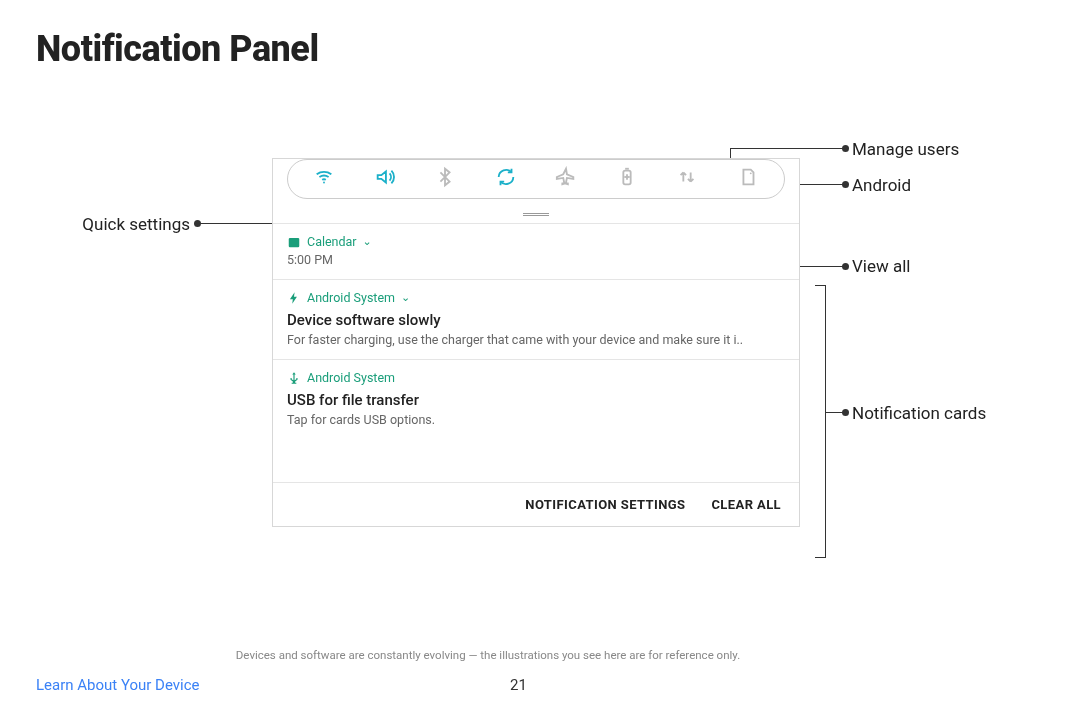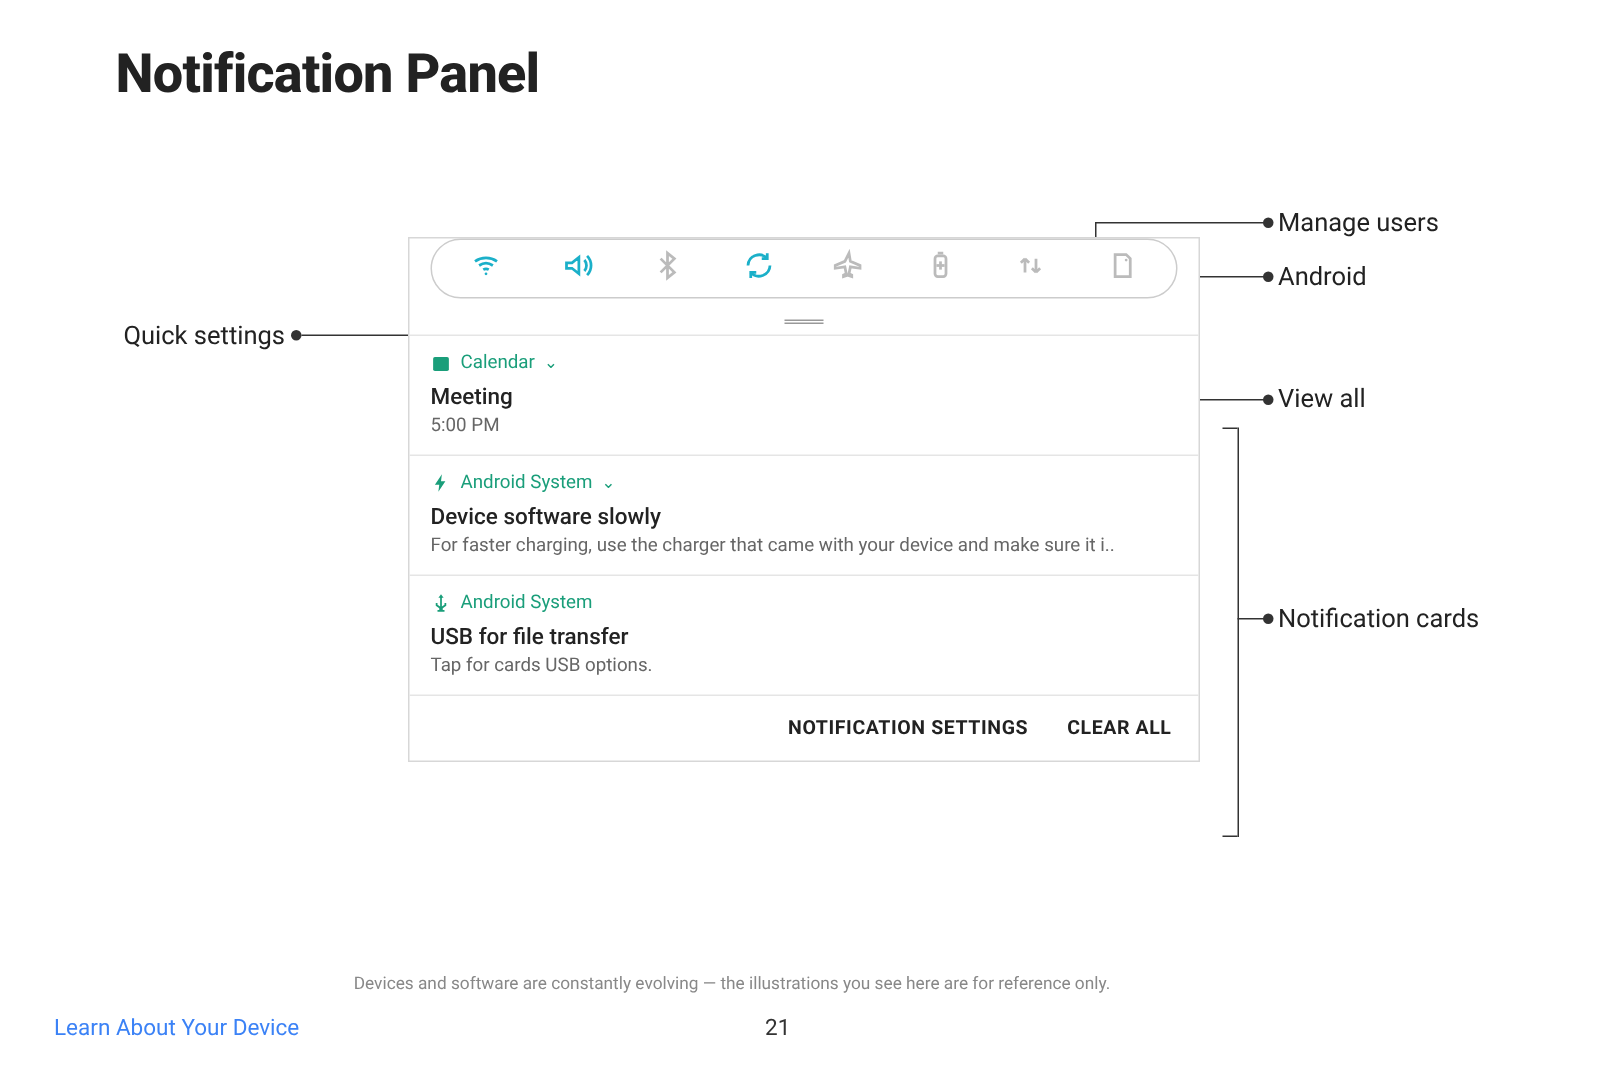--- a/index.html
+++ b/index.html
@@ -11,21 +11,20 @@
     position: relative;
     color: #222;
   }
   .page-title {
     position: absolute;
     top: 28px;
     left: 36px;
     font-size: 36px;
     font-weight: 800;
     letter-spacing: -0.5px;
-    margin-left: 41px;
   }
 
   
   .panel {
     position: absolute;
     top: 158px;
     left: 272px;
     width: 528px;
     border: 1px solid #d7d7d7;
     background: #fff;
@@ -80,20 +79,21 @@
   .card .app-row .app { color:#1a9e7a; font-size:12.5px; }
   .card .app-row .chev { color:#1a9e7a; font-size:11px; }
   .card .app-row .icon { width:14px; height:14px; }
   .card .title { font-size:15px; color:#222; margin-top:6px; font-weight:500; }
   .card .sub { font-size:12.5px; color:#666; margin-top:3px; }
 
   .panel-footer {
     border-top: 1px solid #e5e5e5;
     display:flex; justify-content:flex-end; gap:26px;
     padding: 14px 18px;
+    margin-top: 43px;
   }
   .panel-footer span {
     font-size:13px; font-weight:700; letter-spacing:0.4px; color:#222;
   }
 
   
   .callout { position:absolute; font-size:17px; color:#222; }
   .leader { position:absolute; background:#333; }
   .dot { position:absolute; width:7px; height:7px; border-radius:50%; background:#333; }
   .rangebar { position:absolute; background:#333; }
@@ -175,21 +175,20 @@
     </div>
 
   <div class="card">
     <div class="app-row">
       <svg class="icon" viewBox="0 0 24 24" fill="#1a9e7a">
           <rect x="3" y="5" width="18" height="16" rx="2"></rect>
         </svg>
       <span class="app">Calendar</span>
       <span class="chev">⌄</span>
     </div>
-    <div class="title">Meeting</div>
     <div class="sub">5:00 PM</div>
   </div>
 
   <div class="card">
     <div class="app-row">
       <svg class="icon" viewBox="0 0 24 24" fill="#1a9e7a">
           <path d="M13 2L5 14h5l-1 8 8-12h-5z"></path>
         </svg>
       <span class="app">Android System</span>
       <span class="chev">⌄</span>

